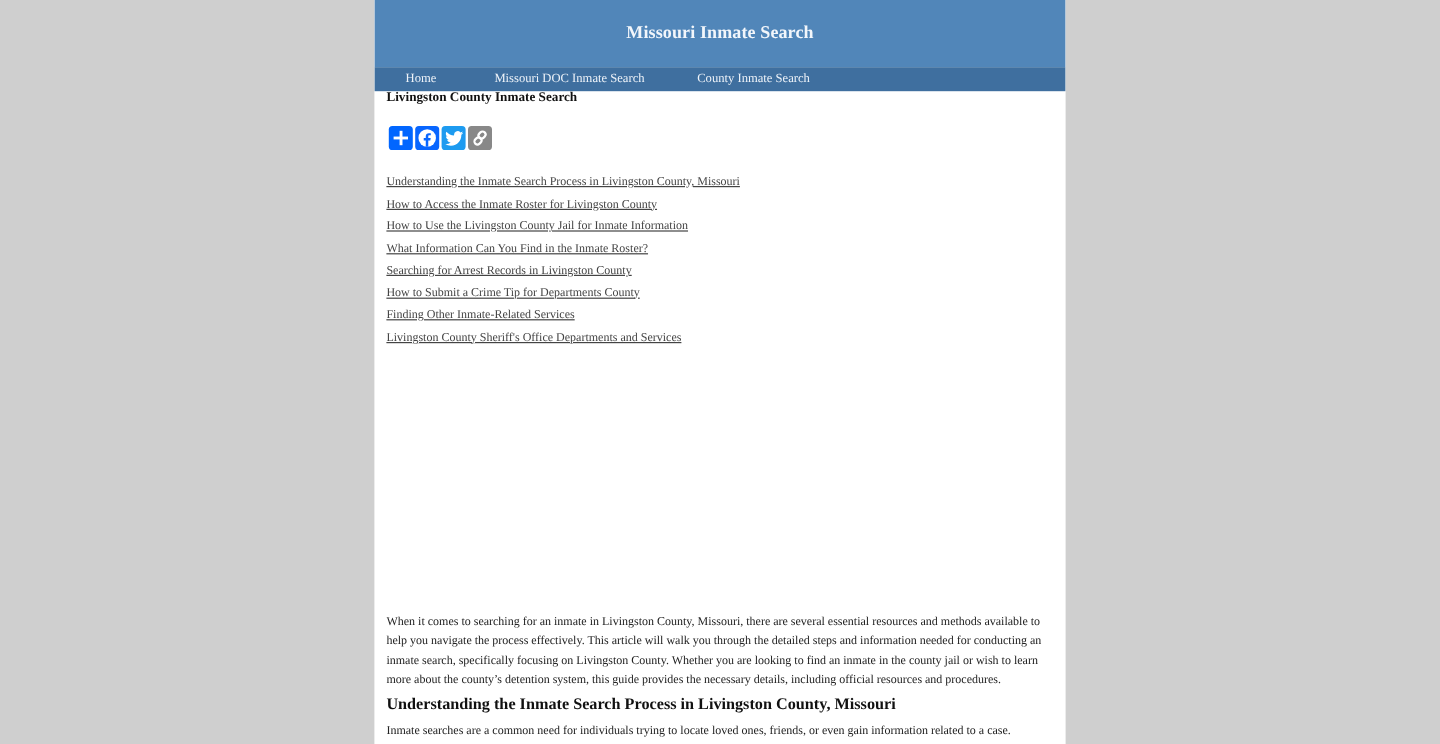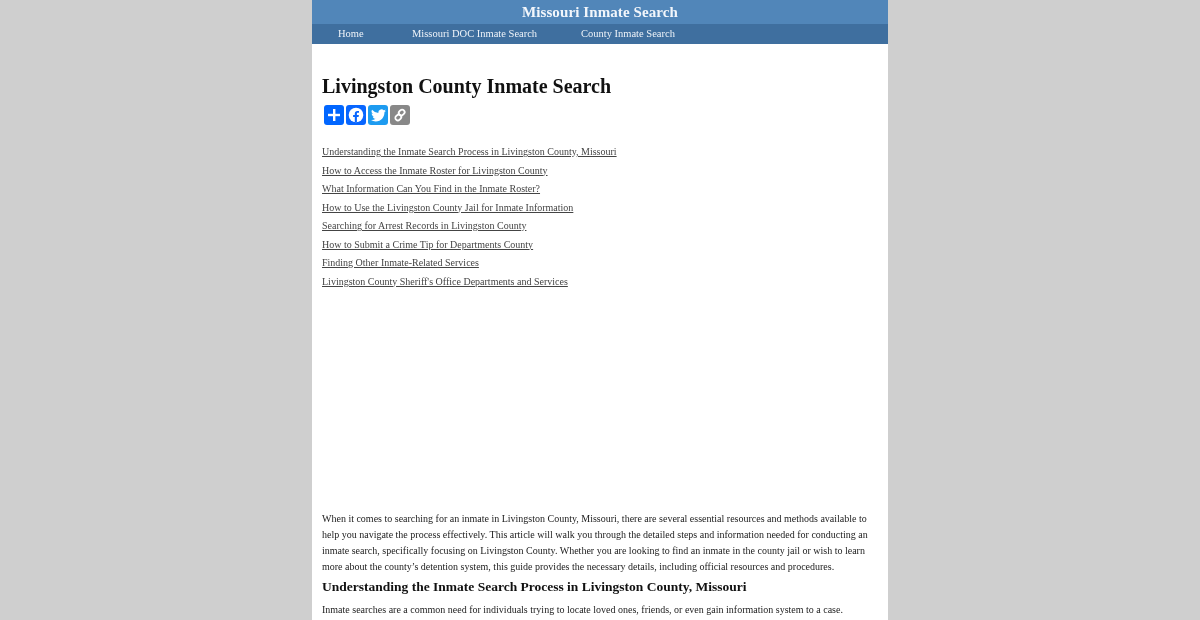--- a/index.html
+++ b/index.html
@@ -17,21 +17,21 @@
     .page {
       position: absolute;
       left: 312px;
       top: 0;
       width: 576px;
       height: 620px;
       background: #ffffff;
       overflow: hidden;
     }
     .site-header {
-      height: 24px;
+      height: 56px;
       background: #5186b9;
       display: flex;
       align-items: center;
       justify-content: center;
     }
     .site-title {
       color: #f2f6fb;
       font-weight: bold;
       font-size: 15px;
       letter-spacing: 0.1px;
@@ -49,21 +49,21 @@
       color: #eef3f9;
       font-size: 10.5px;
       text-decoration: none;
       white-space: nowrap;
     }
     .page-title {
       margin: 0;
       position: absolute;
       left: 10px;
       top: 75px;
-      font-size: 20px;
+      font-size: 11px;
       font-weight: bold;
       color: #111;
       white-space: nowrap;
     }
     .share {
       position: absolute;
       left: 12px;
       top: 105px;
       display: flex;
       gap: 2px;
@@ -183,29 +183,29 @@
               <rect x="2.8" y="6.4" width="5" height="6.2" rx="2.5" transform="rotate(45 5.3 9.5)"></rect>
             </g>
           </svg>
       </span>
     </a>
   </div>
 
   <ul class="toc">
     <li><a href="#">Understanding the Inmate Search Process in Livingston County, Missouri</a></li>
     <li><a href="#">How to Access the Inmate Roster for Livingston County</a></li>
+    <li><a href="#">How to Use the Livingston County Jail for Inmate Information</a></li>
     <li><a href="#">What Information Can You Find in the Inmate Roster?</a></li>
-    <li><a href="#">How to Use the Livingston County Jail for Inmate Information</a></li>
     <li><a href="#">Searching for Arrest Records in Livingston County</a></li>
     <li><a href="#">How to Submit a Crime Tip for Departments County</a></li>
     <li><a href="#">Finding Other Inmate-Related Services</a></li>
     <li><a href="#">Livingston County Sheriff's Office Departments and Services</a></li>
   </ul>
 
   <div class="ad-slot"></div>
 
   <p class="intro">When it comes to searching for an inmate in Livingston County, Missouri, there are several essential resources and methods available to help you navigate the process effectively. This article will walk you through the detailed steps and information needed for conducting an inmate search, specifically focusing on Livingston County. Whether you are looking to find an inmate in the county jail or wish to learn more about the county’s detention system, this guide provides the necessary details, including official resources and procedures.</p>
 
   <h2 class="section-heading">Understanding the Inmate Search Process in Livingston County, Missouri</h2>
 
-  <p class="section-text">Inmate searches are a common need for individuals trying to locate loved ones, friends, or even gain information system to a case.</p>
+  <p class="section-text">Inmate searches are a common need for individuals trying to locate loved ones, friends, or even gain information related to a case.</p>
 
 </div>
 
 </body></html>

